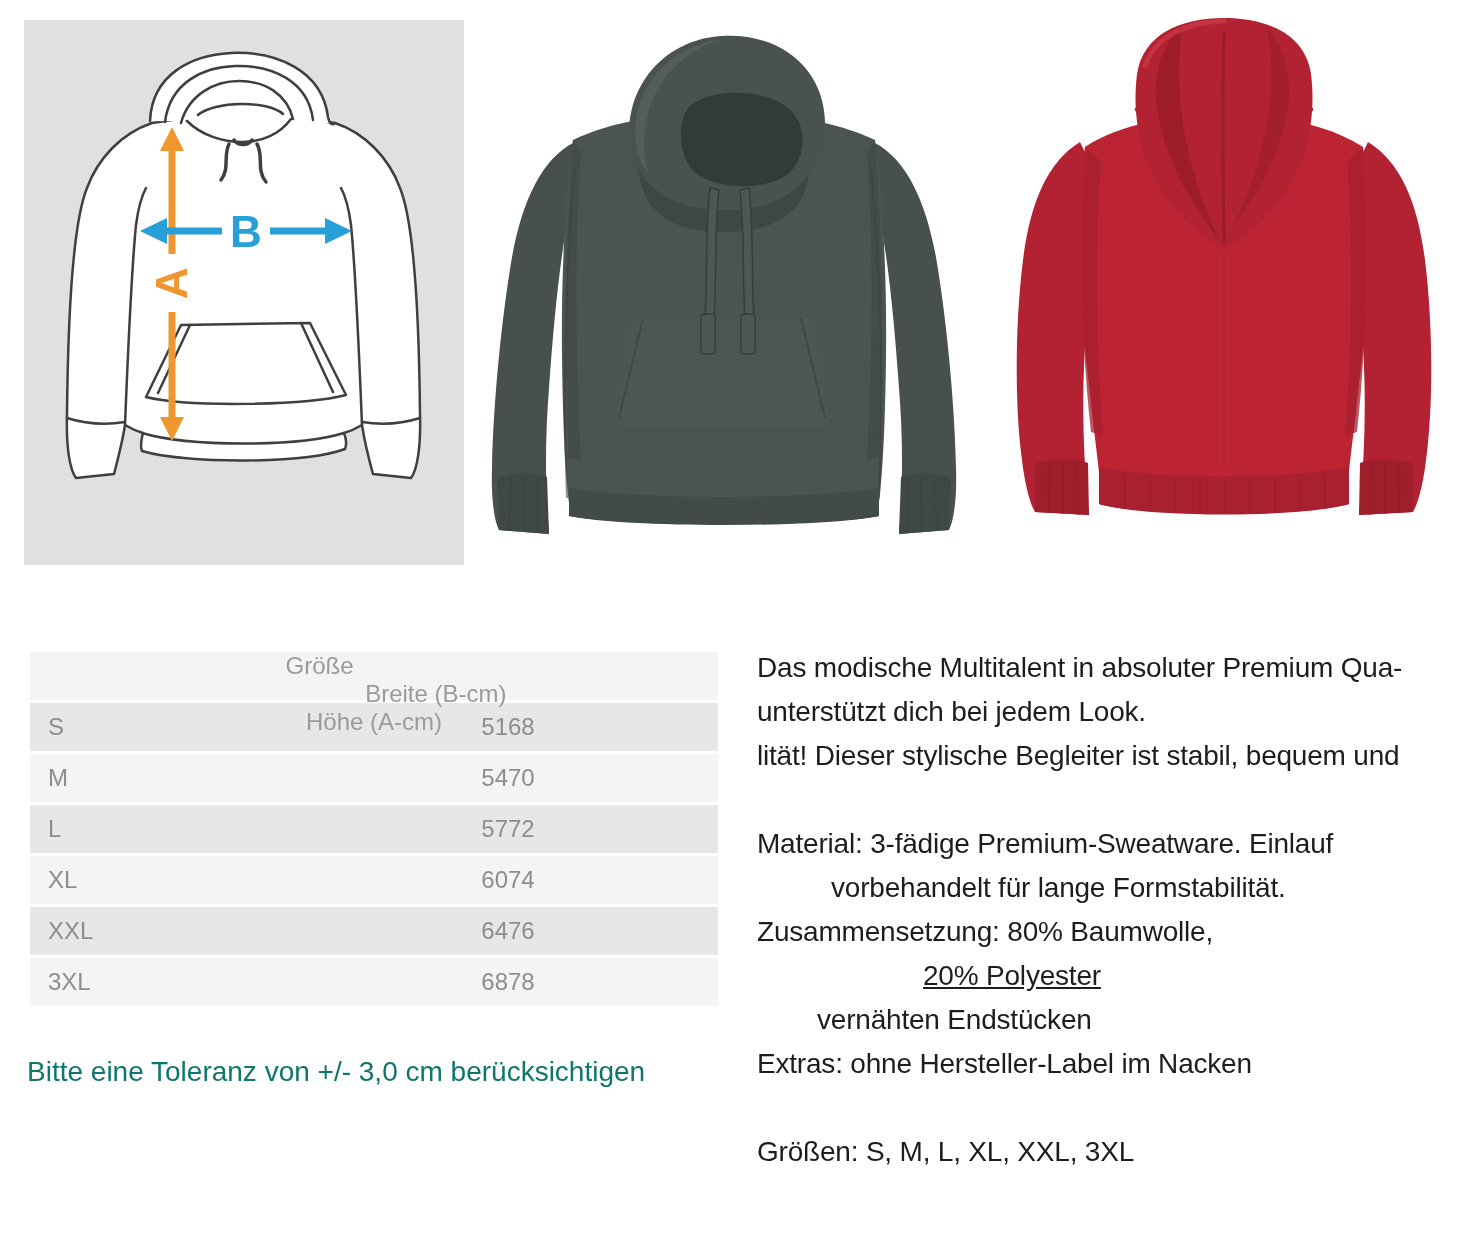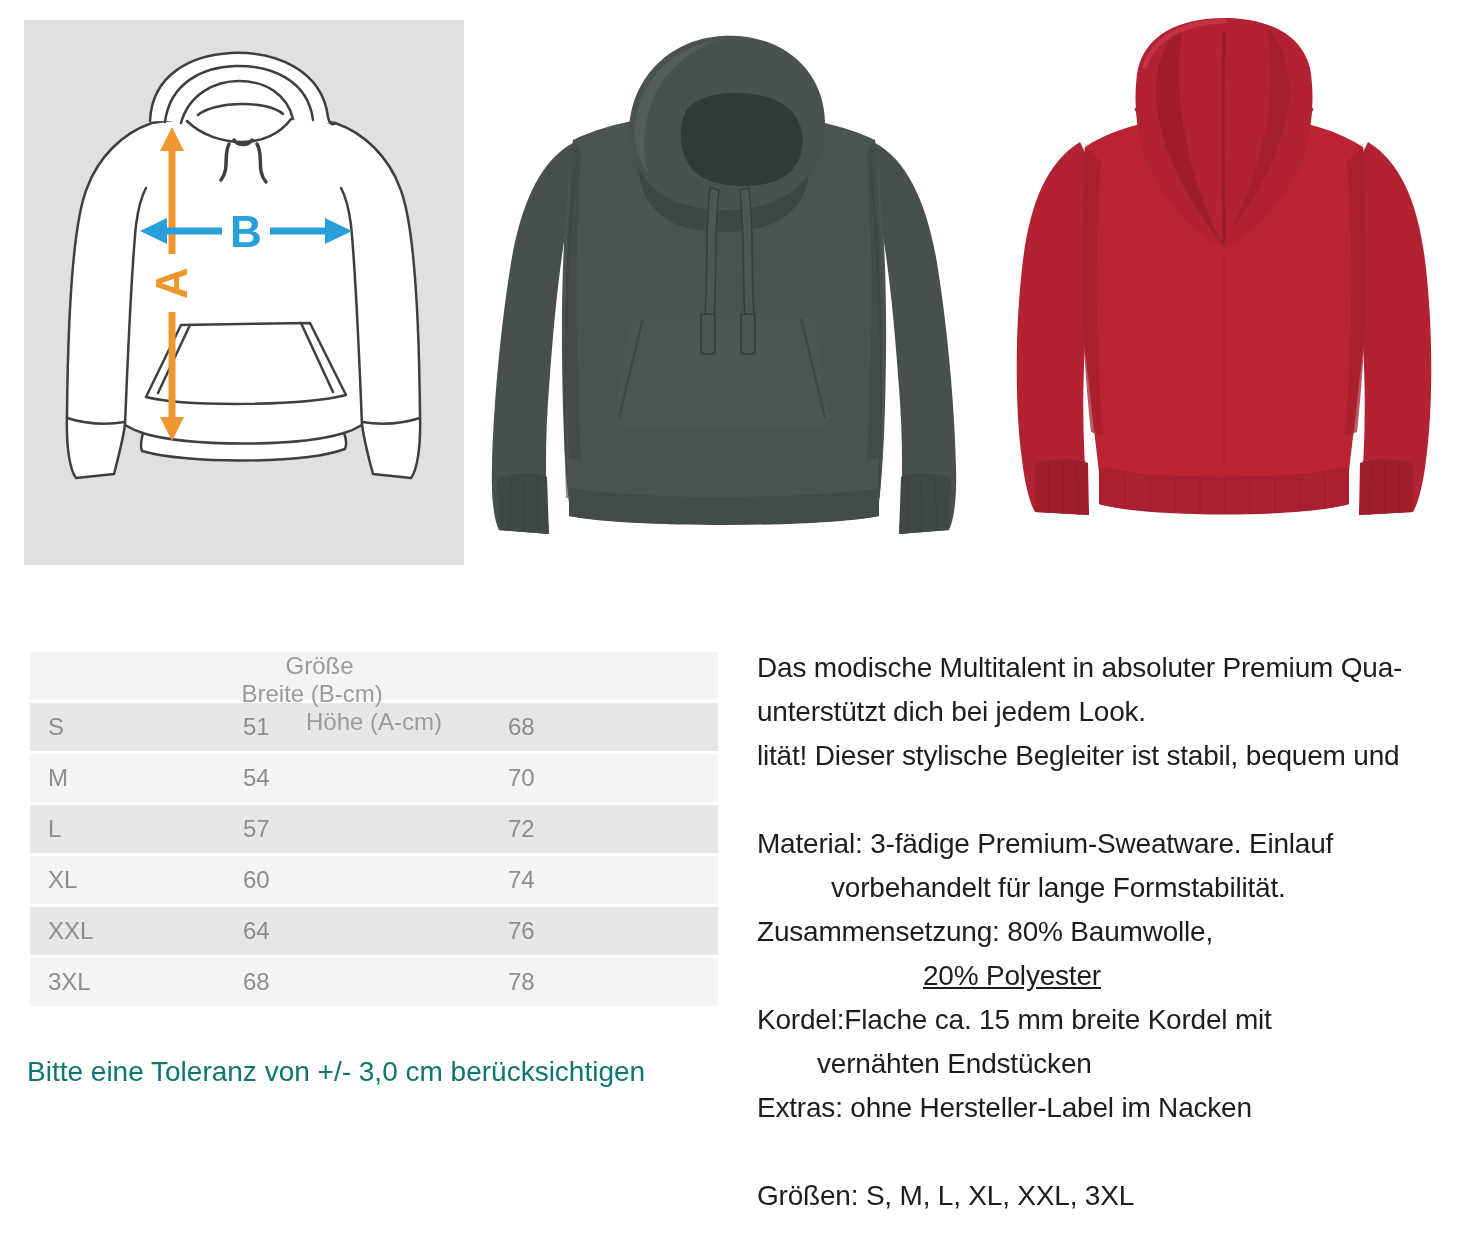--- a/index.html
+++ b/index.html
@@ -14,21 +14,21 @@
   .front-photo svg,.back-photo svg{display:block;width:100%;height:100%;}
 
   .measure-label{font-family:"Liberation Sans",sans-serif;font-weight:bold;font-size:44px;}
 
   
   .size-table{position:absolute;left:30px;top:652px;width:688px;font-size:24px;}
   .t-row{display:flex;align-items:center;height:48px;margin-bottom:3px;background:#f4f4f4;color:#8d8d8d;}
   .t-row.dark{background:#e7e7e7;}
   .t-row.t-head{color:#9b9b9b;flex-direction:column;}
   .tc.c1{box-sizing:border-box;padding-left:18px;width:213px;}
-  .tc.c2{box-sizing:border-box;width:265px;}
+  .tc.c2{box-sizing:border-box;width:265px;text-align:right;}
   .tc.c3{box-sizing:border-box;flex:1;}
 
   
   .tolerance{position:absolute;left:27px;top:1056px;font-size:28px;color:#0f766e;white-space:nowrap;}
 
   
   .description{position:absolute;left:757px;top:646px;width:662px;font-size:28px;line-height:44px;
                color:#1d1d1b;letter-spacing:-0.2px;}
   .desc-line{height:44px;white-space:nowrap;}
   .desc-spacer{height:44px;}
@@ -233,20 +233,19 @@
 
   <div class="description">
     <div class="desc-line">Das modische Multitalent in absoluter Premium Qua-</div>
     <div class="desc-line">unterstützt dich bei jedem Look.</div>
     <div class="desc-line">lität! Dieser stylische Begleiter ist stabil, bequem und</div>
     <div class="desc-spacer"></div>
     <div class="desc-line">Material: 3-fädige Premium-Sweatware. Einlauf</div>
     <div class="desc-line ind-a">vorbehandelt für lange Formstabilität.</div>
     <div class="desc-line">Zusammensetzung: 80% Baumwolle,</div>
     <div class="desc-line ind-b">20% Polyester</div>
-    <div class="desc-line">Kordel:Flache ca. 15 mm breite Kordel mit</div>
     <div class="desc-line ind-c">vernähten Endstücken</div>
     <div class="desc-line">Extras: ohne Hersteller-Label im Nacken</div>
     <div class="desc-spacer"></div>
     <div class="desc-line">Größen: S, M, L, XL, XXL, 3XL</div>
   </div>
 
 </div>
 
 </body></html>

